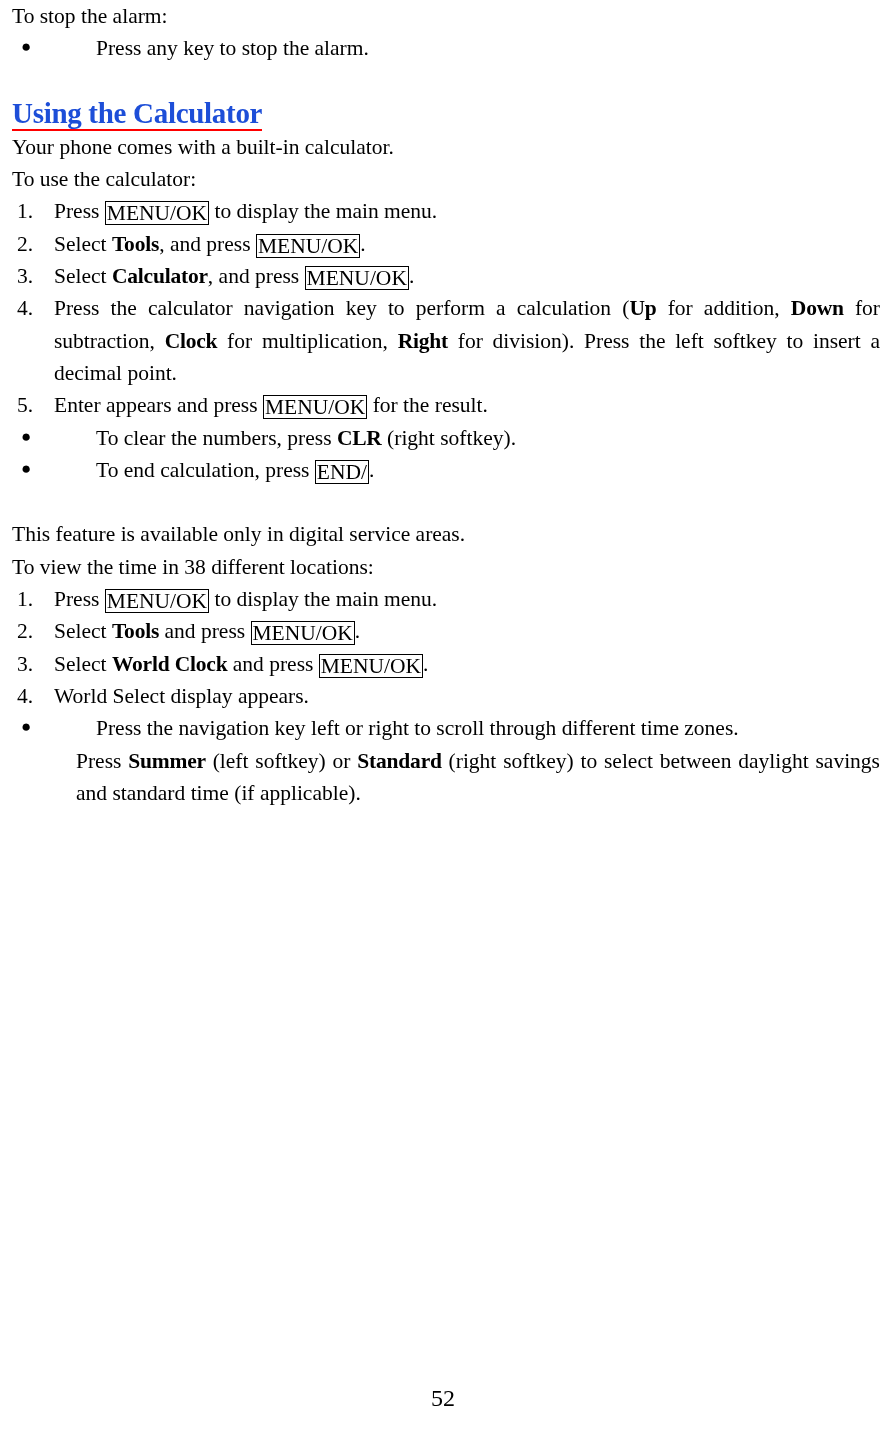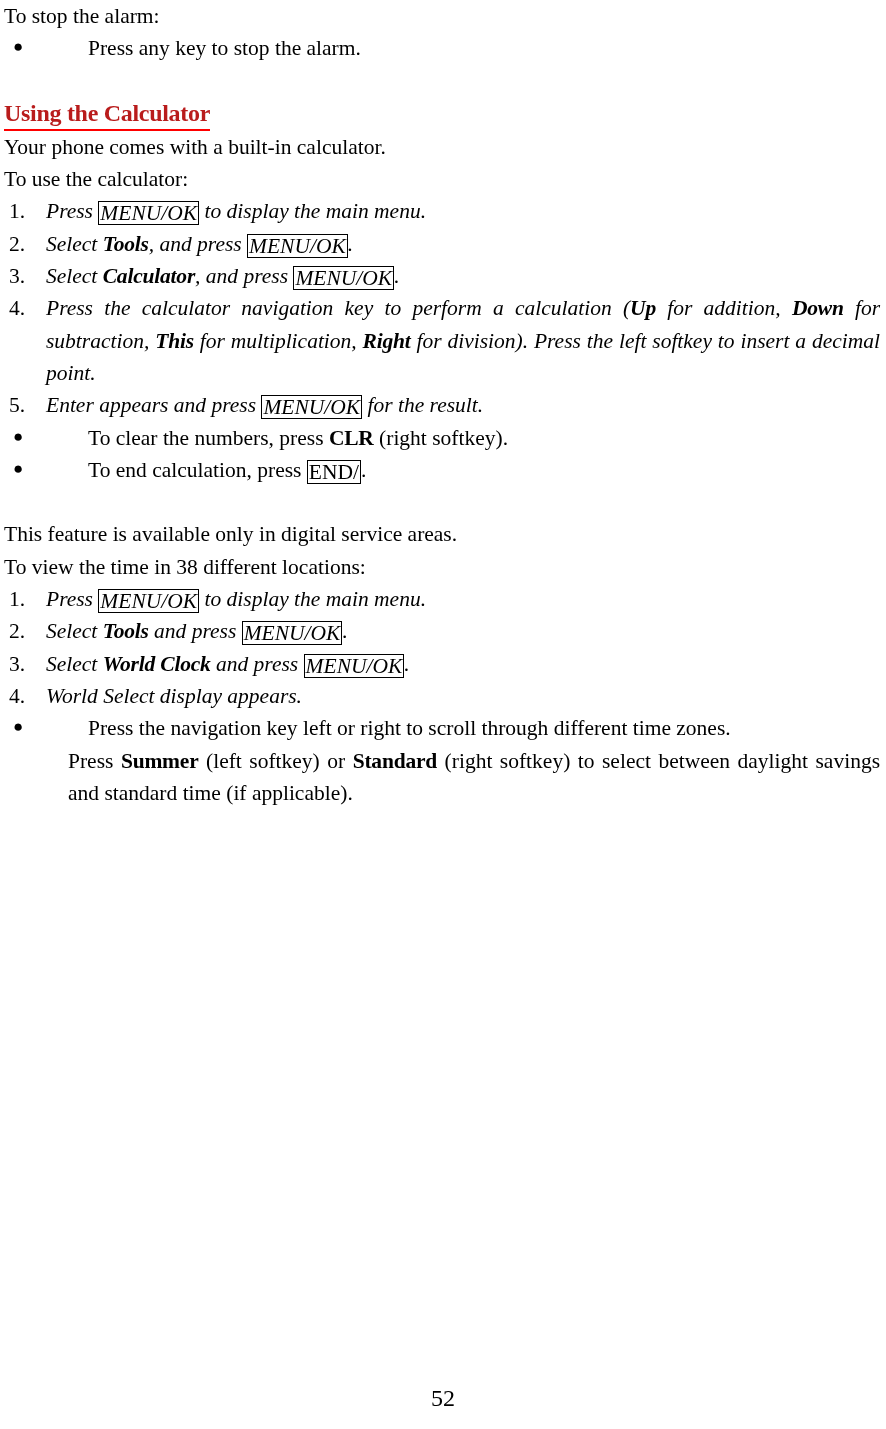--- a/index.html
+++ b/index.html
@@ -13,35 +13,35 @@
     font-family: "Liberation Serif", "DejaVu Serif", serif;
     color: #000000;
     position: relative;
     overflow: hidden;
   }
   .page {
     position: relative;
     width: 886px;
     height: 1429px;
     box-sizing: border-box;
-    padding: 0 6px 0 4px;
+    padding: 0 6px 0 12px;
   }
 
   
   .line {
     font-size: 21.5px;
     line-height: 32.3px;
     white-space: nowrap;
   }
 
   
   .heading {
-    color: #b91c1c;
+    color: #1d4ed8;
     font-weight: bold;
-    font-size: 24px;
+    font-size: 29px;
     line-height: 32px;
     margin: 0;
     display: block;
   }
   .heading .htext {
     border-bottom: 2px solid #ff0000;
     display: inline-block;
     padding-bottom: 0px;
     letter-spacing: -0.3px;
   }
@@ -62,21 +62,20 @@
     position: absolute;
     left: 5px;
     top: 0;
     width: 30px;
     text-align: left;
   }
   .num-item > .body {
     display: block;
     text-align: justify;
     text-justify: inter-word;
-    font-style: italic;
   }
   .num-item > .body.nowrap {
     white-space: nowrap;
     text-align: left;
   }
 
   
   .bul-item {
     position: relative;
     padding-left: 48px;
@@ -151,21 +150,21 @@
     <span class="body nowrap"><span>Select </span><span class="b">Tools</span><span>, and press </span><span class="key">MENU/OK</span><span>.</span></span>
   </div>
 
   <div class="num-item">
     <span class="num">3.</span>
     <span class="body nowrap"><span>Select </span><span class="b">Calculator</span><span>, and press </span><span class="key">MENU/OK</span><span>.</span></span>
   </div>
 
   <div class="num-item">
     <span class="num">4.</span>
-    <span class="body"><span>Press the calculator navigation key to perform a calculation (</span><span class="b">Up</span><span> for addition, </span><span class="b">Down</span><span> for subtraction, </span><span class="b">This</span><span> for multiplication, </span><span class="b">Right</span><span> for division).   Press the left softkey to insert a decimal point.</span></span>
+    <span class="body"><span>Press the calculator navigation key to perform a calculation (</span><span class="b">Up</span><span> for addition, </span><span class="b">Down</span><span> for subtraction, </span><span class="b">Clock</span><span> for multiplication, </span><span class="b">Right</span><span> for division).   Press the left softkey to insert a decimal point.</span></span>
   </div>
 
   <div class="num-item">
     <span class="num">5.</span>
     <span class="body nowrap"><span>Enter appears and press </span><span class="key">MENU/OK</span><span> for the result.</span></span>
   </div>
 
   <div class="bul-item">
     <span class="dot">●</span>
     <span class="body nowrap"><span>To clear the numbers, press </span><span class="b">CLR</span><span> (right softkey).</span></span>

